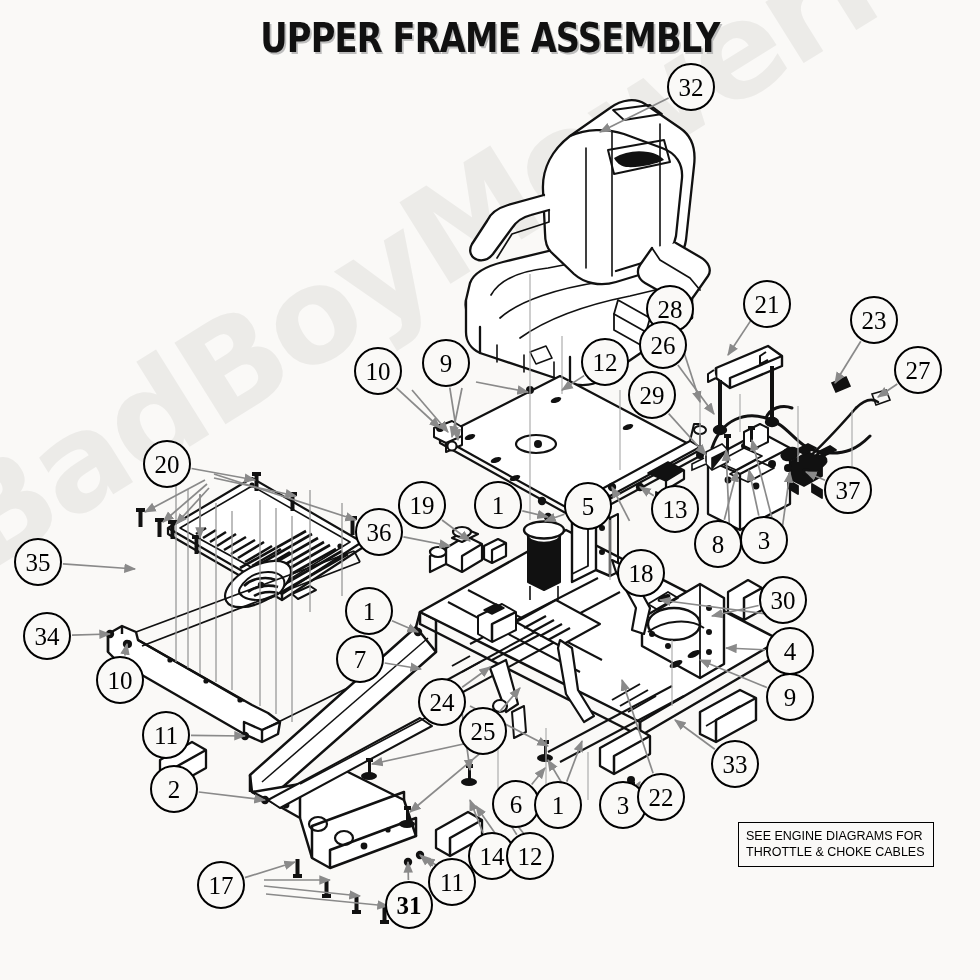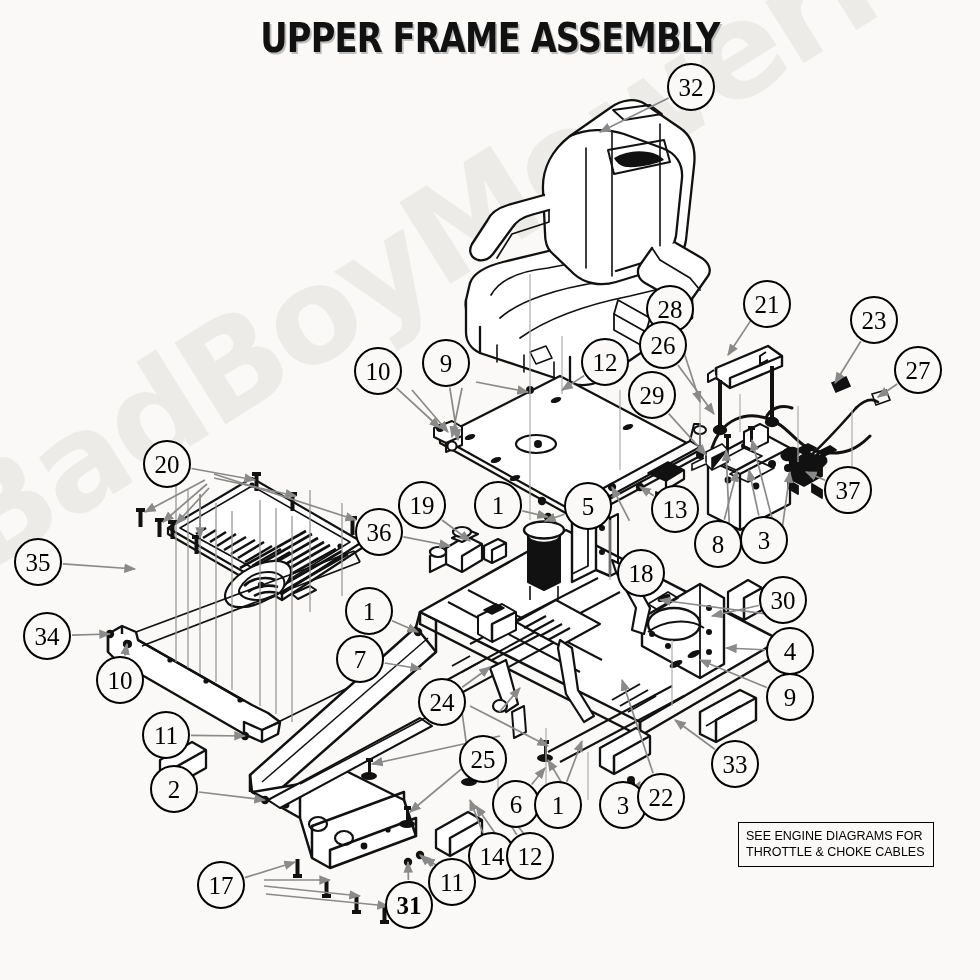--- a/index.html
+++ b/index.html
@@ -706,21 +706,21 @@
       </div>
       <div class="callout" style="left: 142px; top: 711px;">
         <span>11</span>
       </div>
       <div class="callout" style="left: 150px; top: 765px;">
         <span>2</span>
       </div>
       <div class="callout" style="left: 418px; top: 678px;">
         <span>24</span>
       </div>
-      <div class="callout" style="left: 459px; top: 735px;">
+      <div class="callout" style="left: 459px; top: 707px;">
         <span>25</span>
       </div>
       <div class="callout" style="left: 759px; top: 576px;">
         <span>30</span>
       </div>
       <div class="callout" style="left: 766px; top: 627px;">
         <span>4</span>
       </div>
       <div class="callout" style="left: 766px; top: 673px;">
         <span>9</span>

